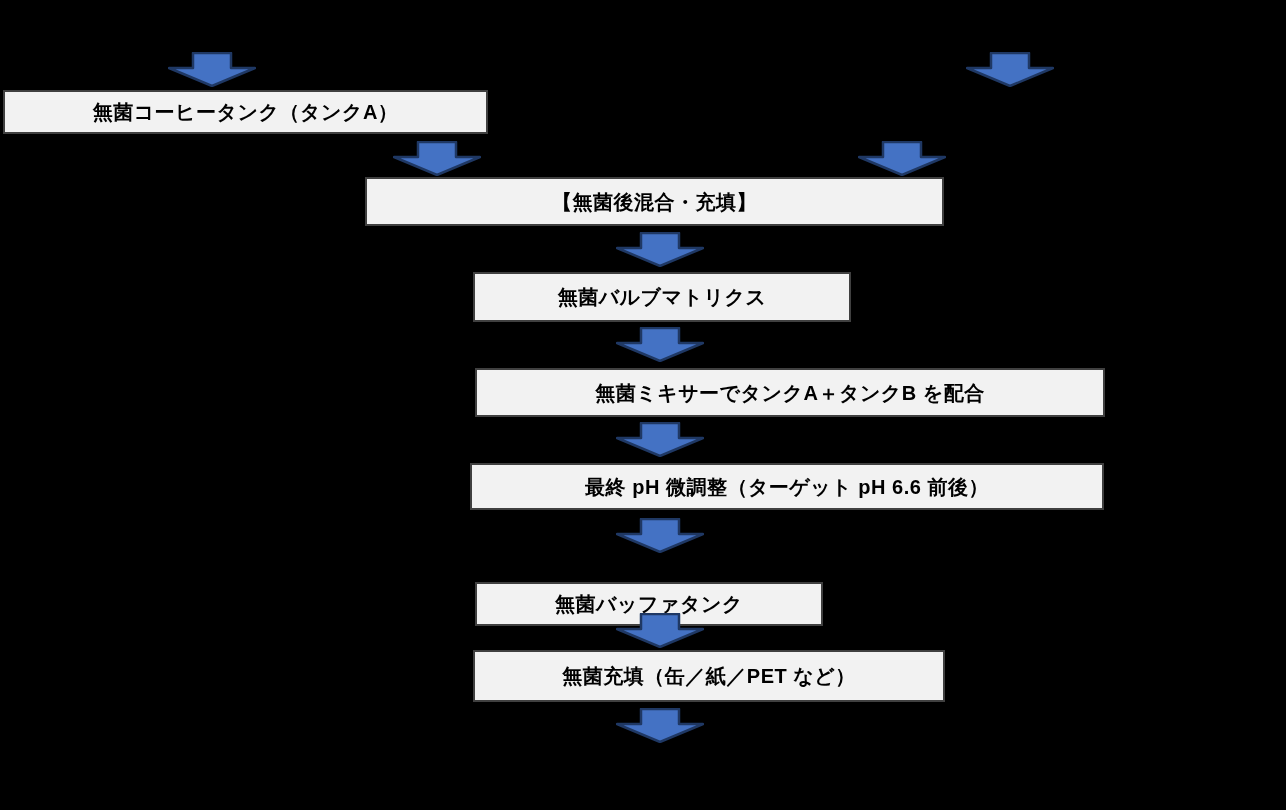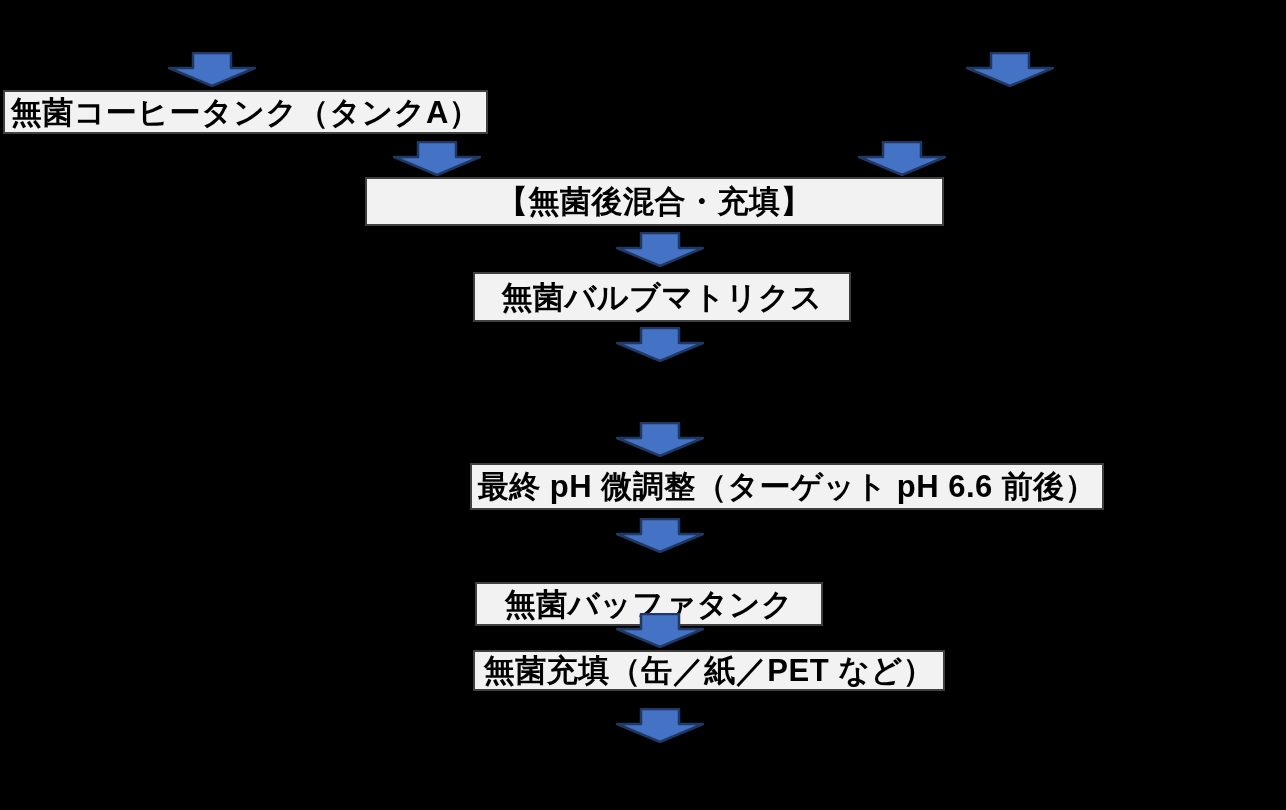--- a/index.html
+++ b/index.html
@@ -20,21 +20,21 @@
     box-sizing: border-box;
     background: var(--box-fill, #F2F2F2);
     border: 2px solid var(--box-border, #404040);
     display: flex;
     align-items: center;
     justify-content: center;
   }
   .box-label {
     color: var(--text, #000000);
     font-weight: 700;
-    font-size: 31px;
+    font-size: 20px;
     line-height: 1;
     white-space: nowrap;
     letter-spacing: 0.5px;
   }
   .arrow {
     position: absolute;
     width: 88px;
     height: 35px;
     line-height: 0;
   }
@@ -89,20 +89,23 @@
   <div class="box" style="left:473px;top:272px;width:378px;height:50px">
     <span class="box-label">無菌バルブマトリクス</span>
   </div>
 
   <div class="arrow" style="left:616px;top:327px">
     <svg width="88" height="35" viewBox="0 0 88 35">
         <polygon points="25,1 63,1 63,16 87,16 44,34 1,16 25,16"></polygon>
       </svg>
   </div>
 
+  <div class="box" style="left:475px;top:368px;width:630px;height:49px">
+    <span class="box-label">無菌ミキサーでタンクA＋タンクB を配合</span>
+  </div>
 
   <div class="arrow" style="left:616px;top:422px">
     <svg width="88" height="35" viewBox="0 0 88 35">
         <polygon points="25,1 63,1 63,16 87,16 44,34 1,16 25,16"></polygon>
       </svg>
   </div>
 
   <div class="box" style="left:470px;top:463px;width:634px;height:47px">
     <span class="box-label">最終 pH 微調整（ターゲット pH 6.6 前後）</span>
   </div>
@@ -116,21 +119,21 @@
   <div class="box" style="left:475px;top:582px;width:348px;height:44px">
     <span class="box-label">無菌バッファタンク</span>
   </div>
 
   <div class="arrow" style="left:616px;top:613px">
     <svg width="88" height="35" viewBox="0 0 88 35">
         <polygon points="25,1 63,1 63,16 87,16 44,34 1,16 25,16"></polygon>
       </svg>
   </div>
 
-  <div class="box" style="left:473px;top:650px;width:472px;height:41px">
+  <div class="box" style="left:473px;top:650px;width:472px;height:52px">
     <span class="box-label">無菌充填（缶／紙／PET など）</span>
   </div>
 
   <div class="arrow" style="left:616px;top:708px">
     <svg width="88" height="35" viewBox="0 0 88 35">
         <polygon points="25,1 63,1 63,16 87,16 44,34 1,16 25,16"></polygon>
       </svg>
   </div>
 
 

